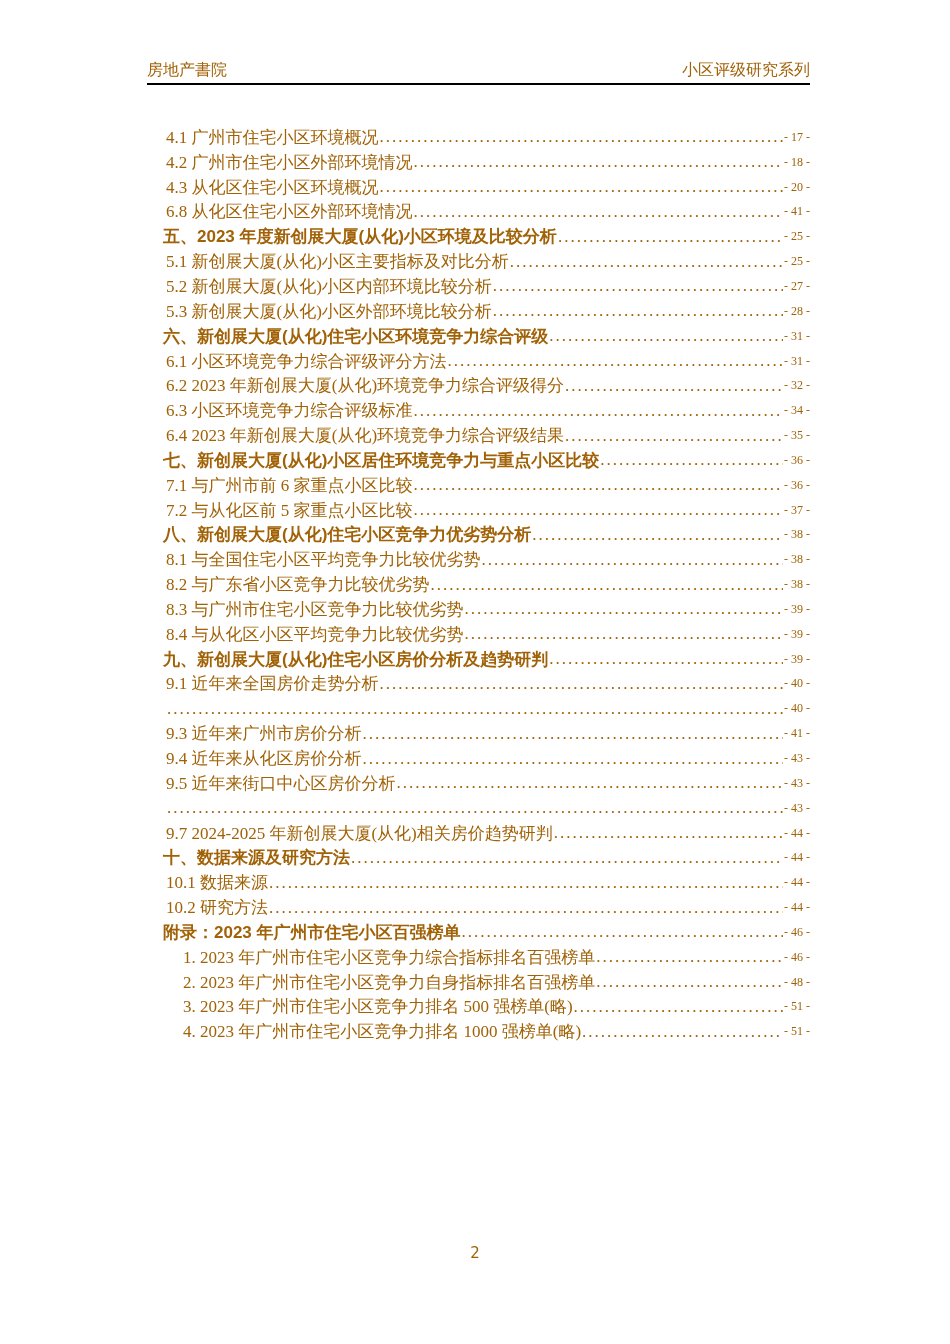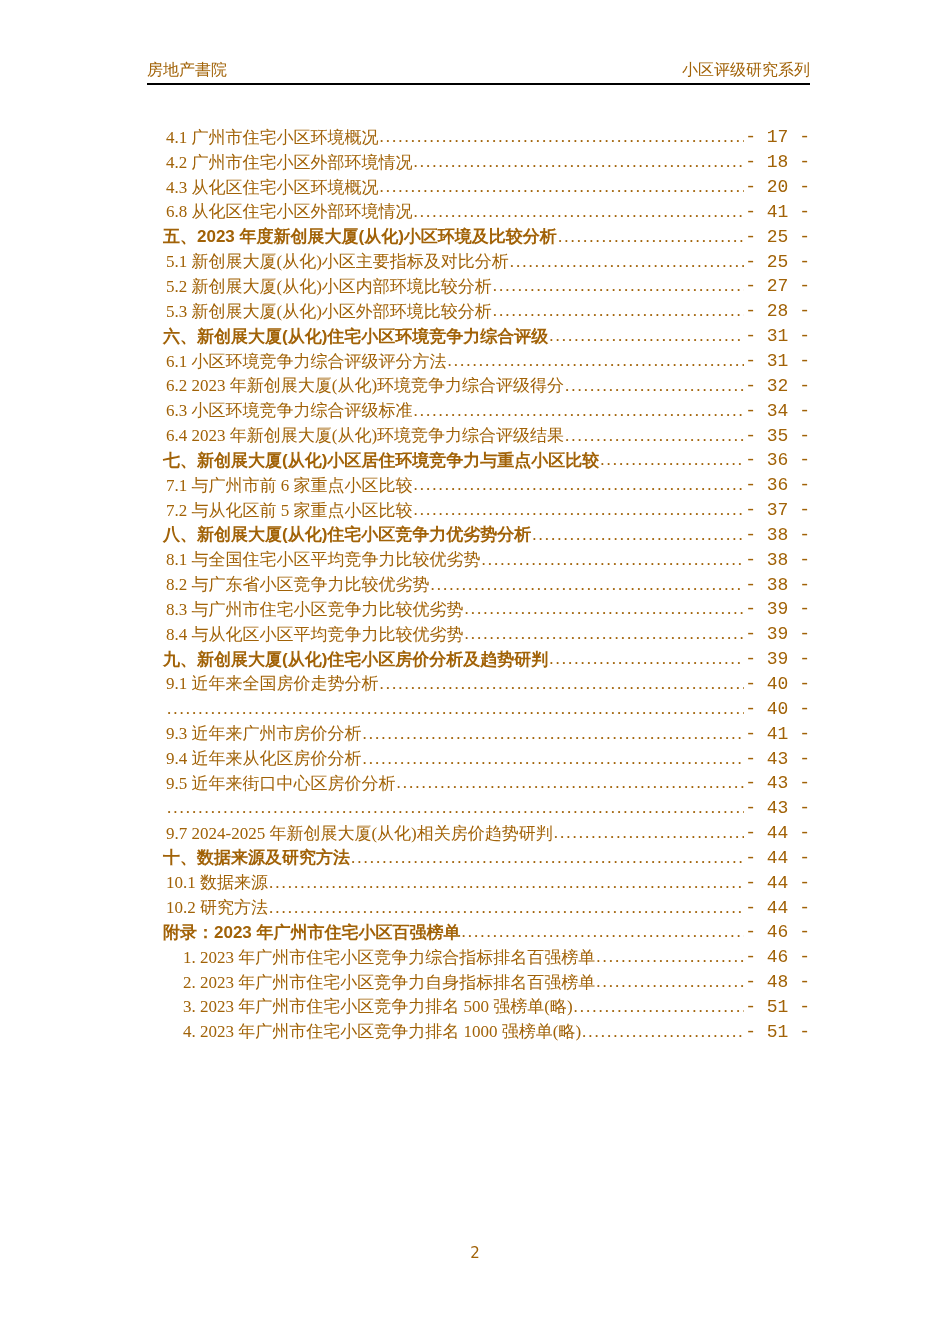--- a/index.html
+++ b/index.html
@@ -60,22 +60,22 @@
     white-space: nowrap;
     font-family: "Liberation Serif", serif;
     letter-spacing: 2px;
     margin: 0 1px;
   }
   .leader::after {
     content: "......................................................................................................................................................................";
   }
   .toc-page {
     white-space: nowrap;
-    font-family: Liberation Mono, monospace;
-    font-size: 18px;
+    font-family: Liberation Serif, serif;
+    font-size: 12px;
   }
   
   .page-footer {
     position: absolute;
     left: 0;
     top: 1244px;
     width: 100%;
     text-align: center;
     font-family: "DejaVu Sans", sans-serif;
     font-size: 15px;

